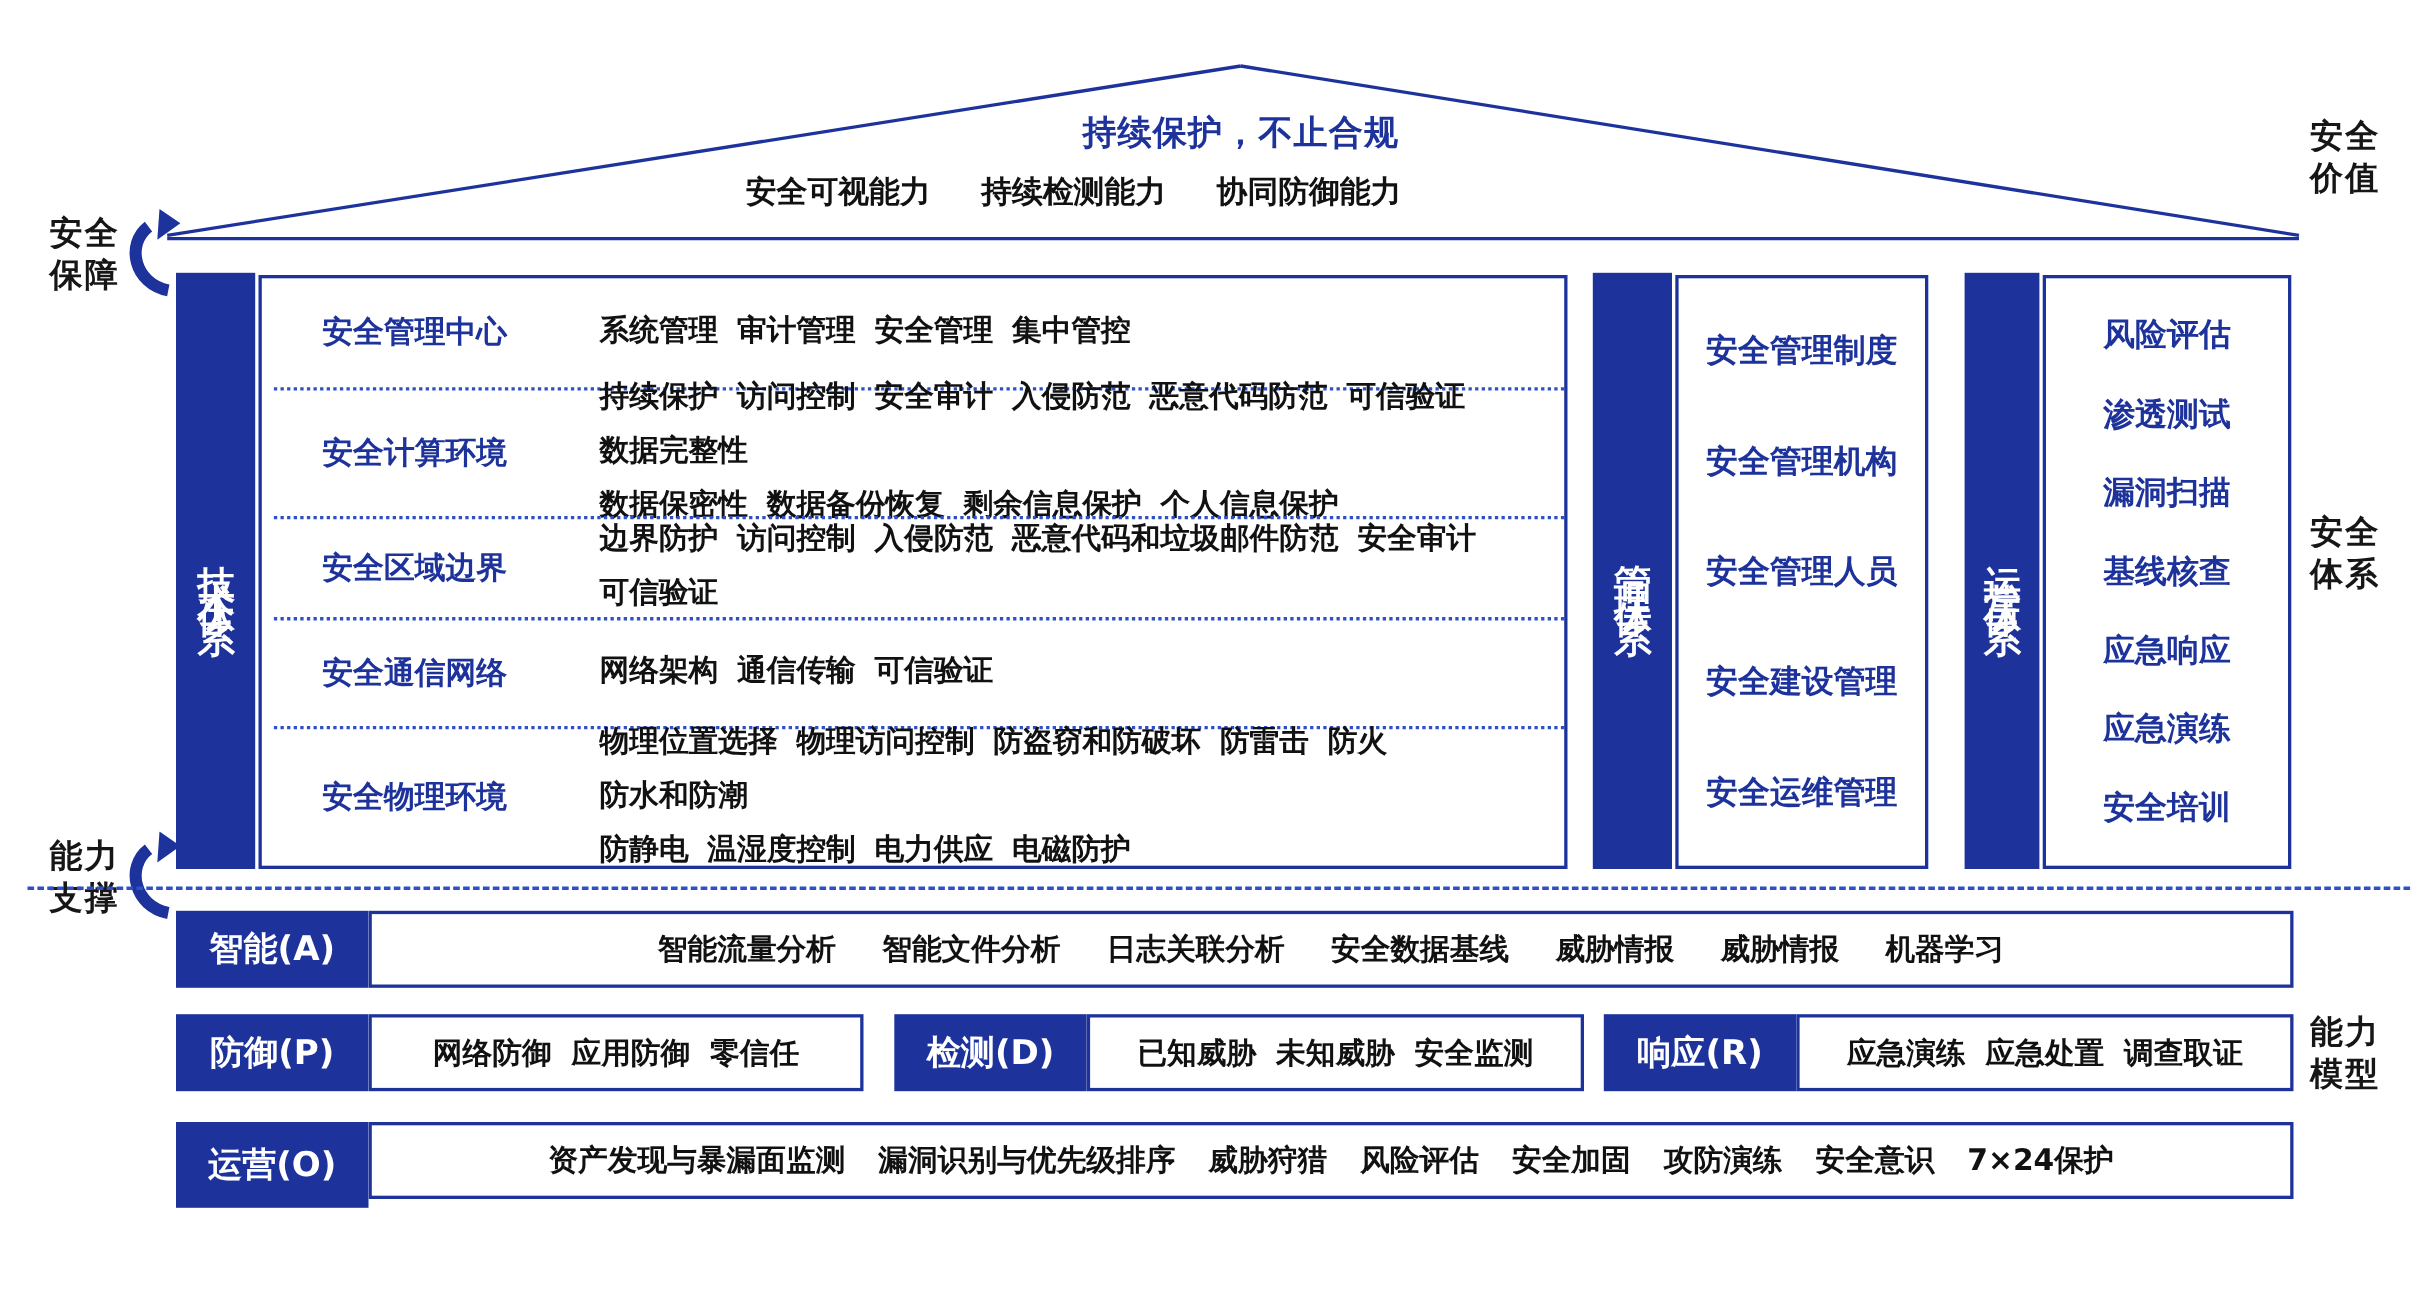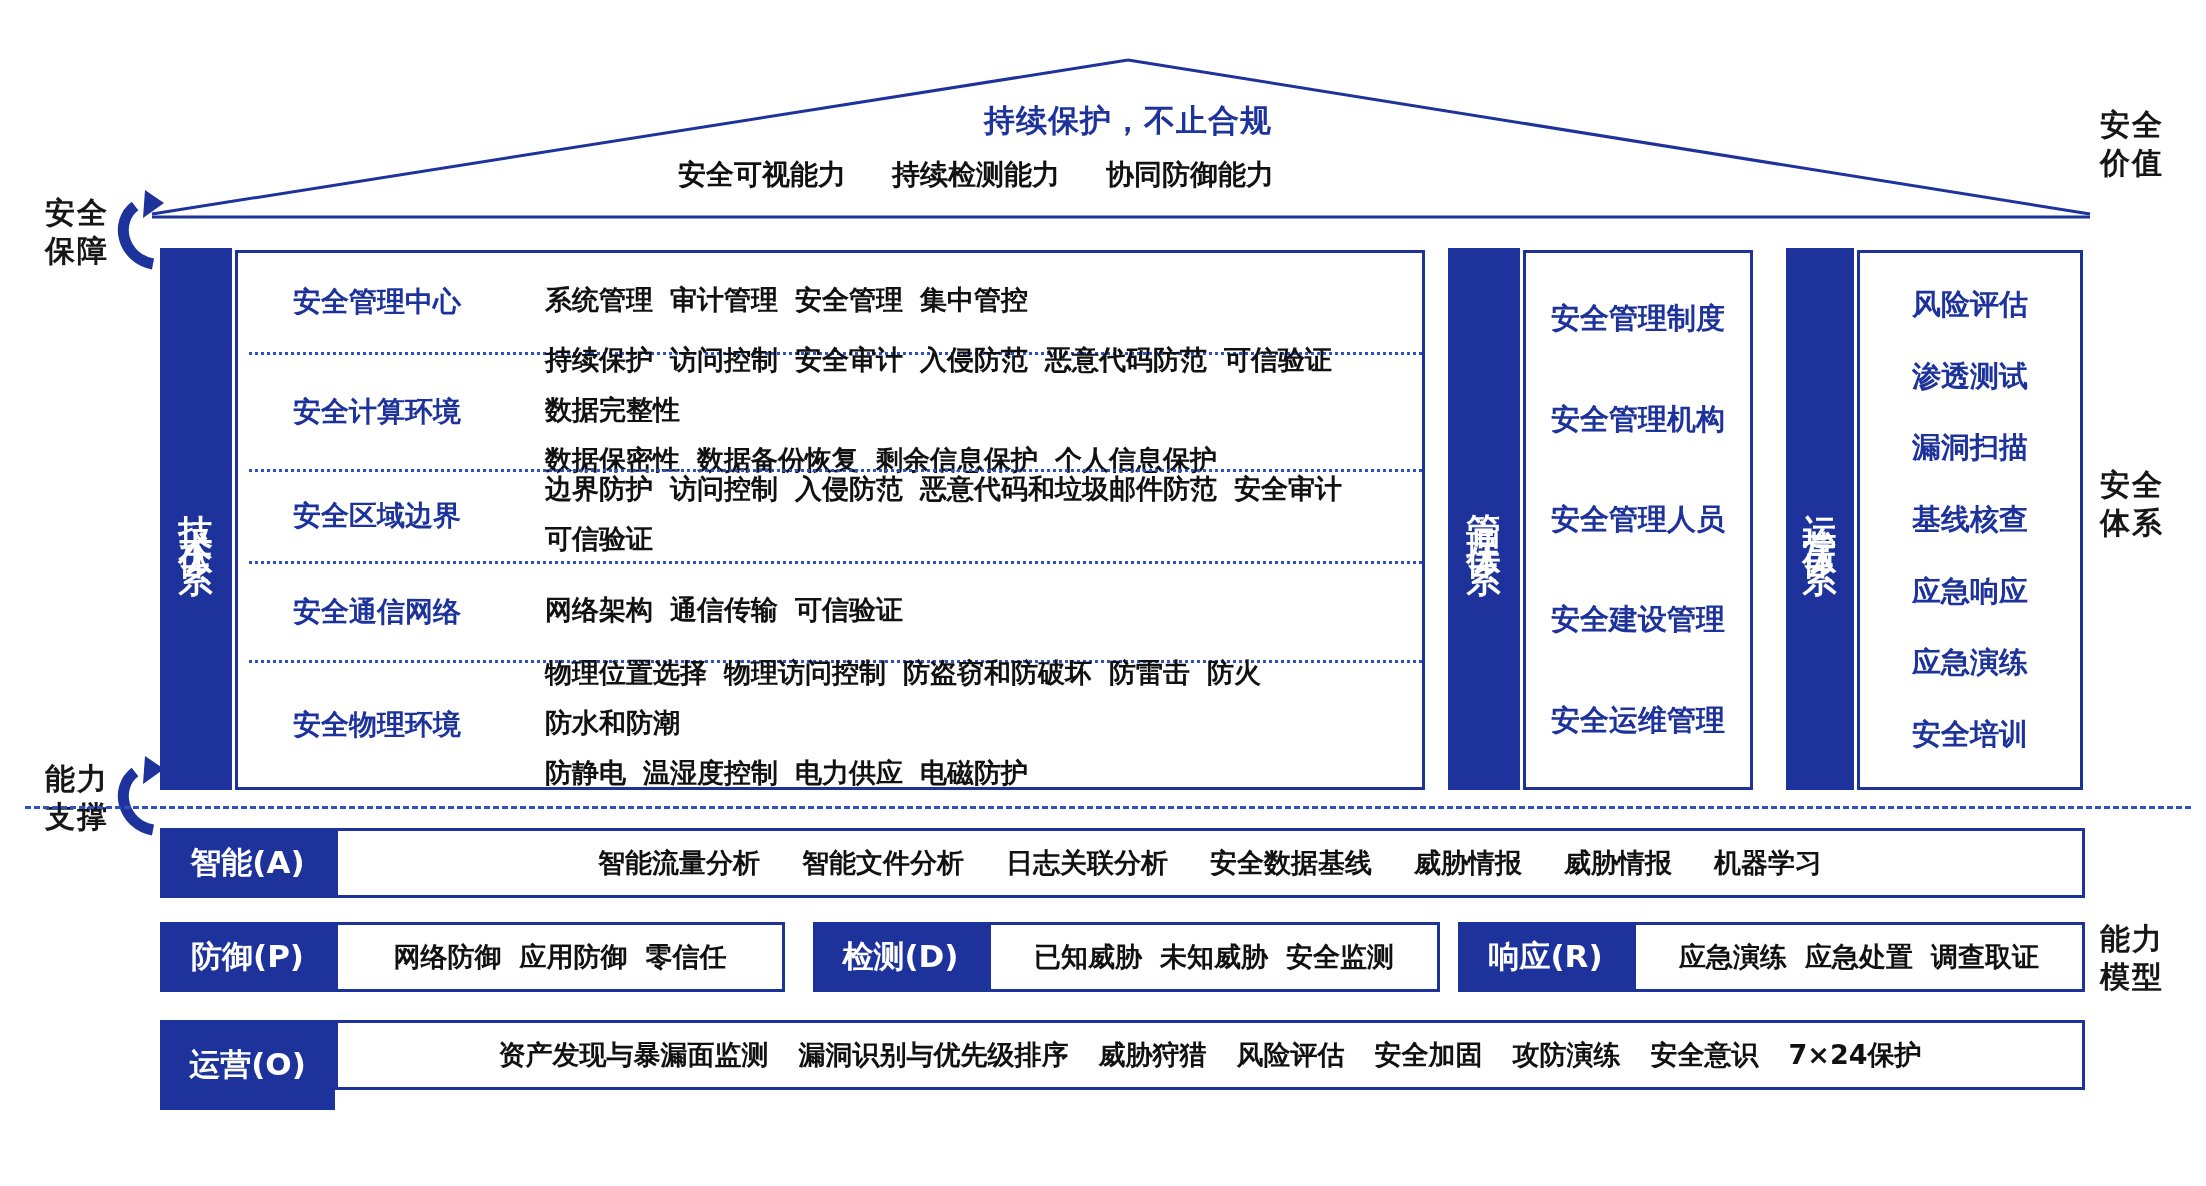--- a/index.html
+++ b/index.html
@@ -208,21 +208,21 @@
     </div>
 
   <div class="blabel" style="left:1458px;top:922px;width:175px;height:70px;">响应(R)</div>
   <div class="bcontent gap-small" style="left:1633px;top:922px;width:452px;height:70px;">
 
   <span>应急演练</span>
       <span>应急处置</span>
       <span>调查取证</span>
     </div>
 
-  <div class="blabel" style="left:160px;top:1020px;width:175px;height:90px;">运营(O)</div>
+  <div class="blabel" style="left:160px;top:1020px;width:175px;height:78px;">运营(O)</div>
   <div class="bcontent gap-mid" style="left:335px;top:1020px;width:1750px;height:70px;">
 
   <span>资产发现与暴漏面监测</span>
       <span>漏洞识别与优先级排序</span>
       <span>威胁狩猎</span>
       <span>风险评估</span>
       <span>安全加固</span>
       <span>攻防演练</span>
       <span>安全意识</span>
       <span>7×24保护</span>

